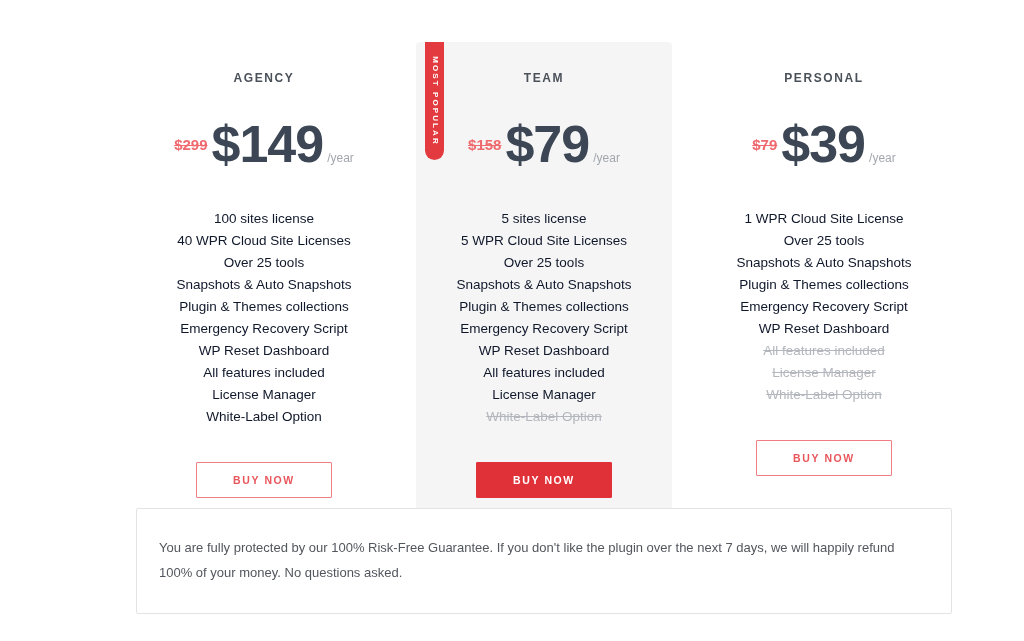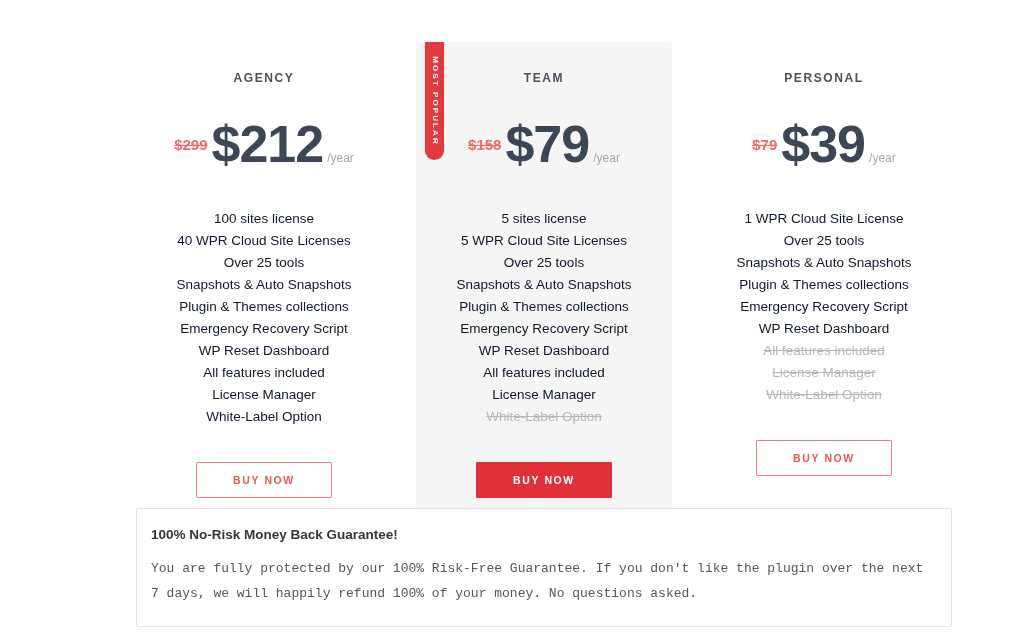--- a/index.html
+++ b/index.html
@@ -166,34 +166,33 @@
     font-size: 13.5px;
     font-weight: 700;
     color: #33363b;
     margin: 0 0 13px 0;
     line-height: 1.2;
   }
   .guarantee-body {
     font-size: 13px;
     color: #52565d;
     line-height: 25px;
-    margin: 0;
+    margin: 8px;
     max-width: 790px;
-    font-family: Liberation Mono, monospace;
   }
 </style>
 </head>
 <body>
 
 <div class="page">
 
   <div class="pricing-row">
       <div class="plan"><div class="plan-title">AGENCY</div><div class="price-line">
           <span class="price-old">$299</span>
-          <span class="price-new">$212</span>
+          <span class="price-new">$149</span>
           <span class="price-period">/year</span>
         </div><ul class="features">
           <li>100 sites license</li>
           <li>40 WPR Cloud Site Licenses</li>
           <li>Over 25 tools</li>
           <li>Snapshots &amp; Auto Snapshots</li>
           <li>Plugin &amp; Themes collections</li>
           <li>Emergency Recovery Script</li>
           <li>WP Reset Dashboard</li>
           <li>All features included</li>
@@ -229,17 +228,16 @@
           <li>Plugin &amp; Themes collections</li>
           <li>Emergency Recovery Script</li>
           <li>WP Reset Dashboard</li>
           <li class="disabled">All features included</li>
           <li class="disabled">License Manager</li>
           <li class="disabled">White-Label Option</li>
         </ul><div class="buy-btn">Buy Now</div></div>
     </div>
 
   <div class="guarantee">
-    <div class="guarantee-title">100% No-Risk Money Back Guarantee!</div>
     <p class="guarantee-body">You are fully protected by our 100% Risk-Free Guarantee. If you don't like the plugin over the next 7 days, we will happily refund 100% of your money. No questions asked.</p>
   </div>
 
 </div>
 
 </body></html>

